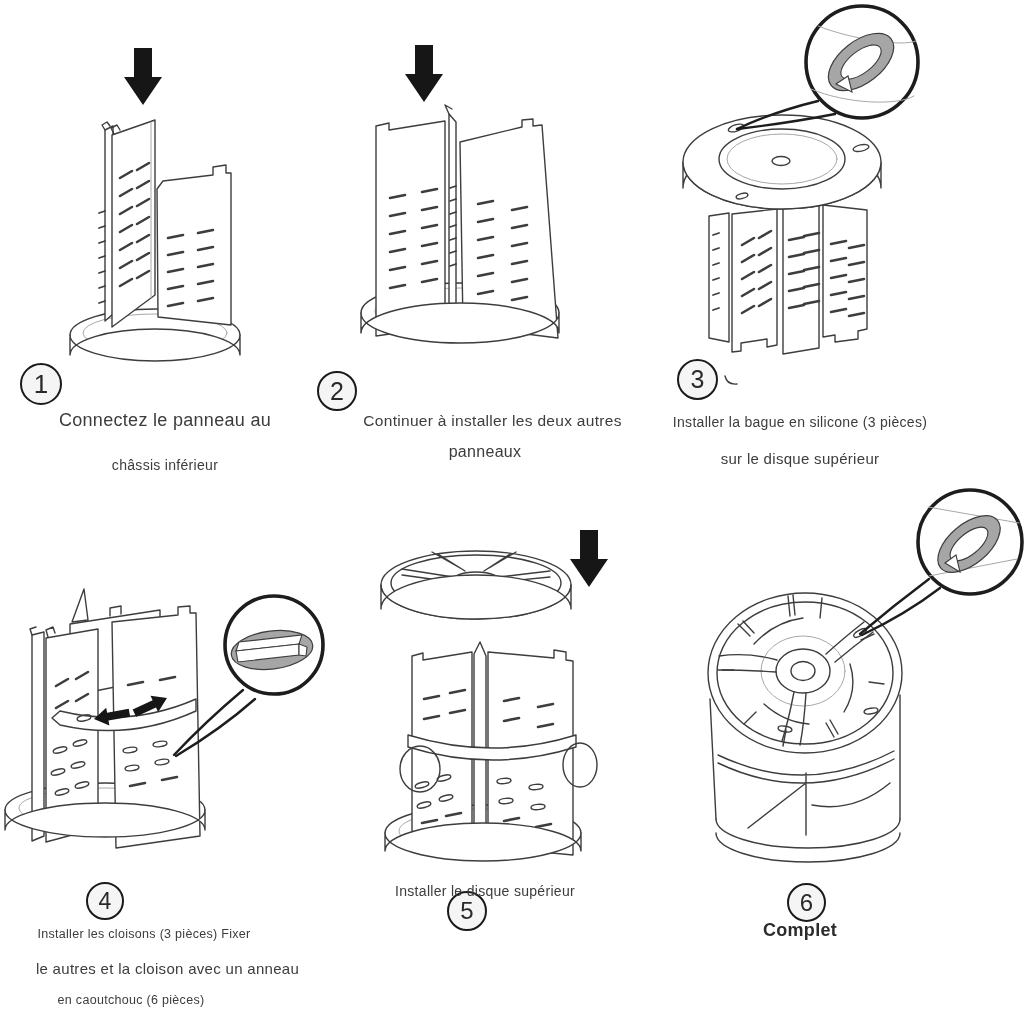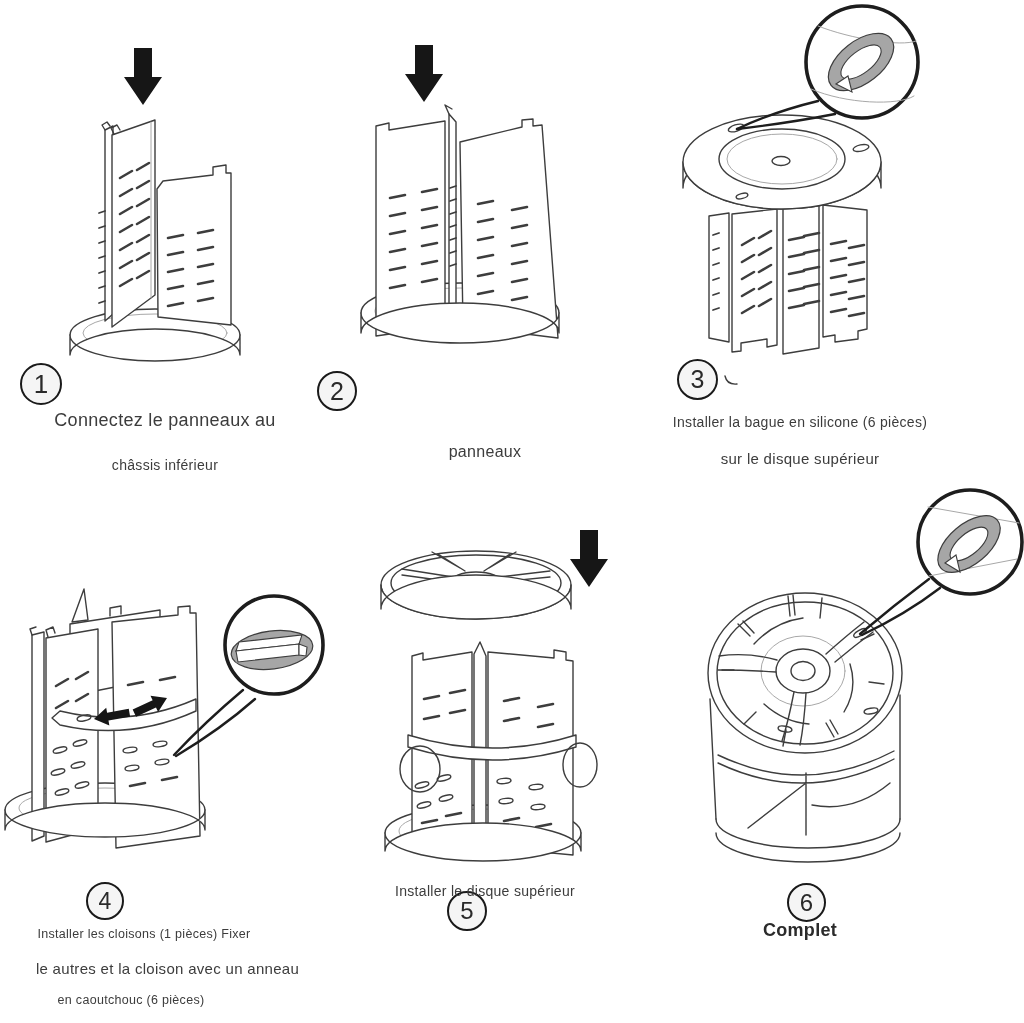--- a/index.html
+++ b/index.html
@@ -368,29 +368,30 @@
 
   
   <div class="badge" style="left:20px;top:363px;width:38px;height:38px;font-size:26px">1</div>
   <div class="badge" style="left:317px;top:371px;width:36px;height:36px;font-size:25px">2</div>
   <div class="badge" style="left:677px;top:359px;width:37px;height:37px;font-size:25px">3</div>
   <div class="badge" style="left:86px;top:882px;width:34px;height:34px;font-size:23px">4</div>
   <div class="badge" style="left:447px;top:891px;width:36px;height:36px;font-size:24px">5</div>
   <div class="badge" style="left:787px;top:883px;width:35px;height:35px;font-size:24px">6</div>
 
   
-  <div class="cap" style="left:25px;top:410px;width:280px;font-size:18px">Connectez le panneaux au</div>
+  <div class="cap" style="left:25px;top:410px;width:280px;font-size:18px">Connectez le panneau au</div>
   <div class="cap" style="left:25px;top:457px;width:280px;font-size:14px">châssis inférieur</div>
 
+  <div class="cap" style="left:335px;top:412px;width:315px;font-size:15.5px">Continuer à installer les deux autres</div>
   <div class="cap" style="left:330px;top:443px;width:310px;font-size:16px">panneaux</div>
 
-  <div class="cap" style="left:655px;top:414px;width:290px;font-size:14px">Installer la bague en silicone (6 pièces)</div>
+  <div class="cap" style="left:655px;top:414px;width:290px;font-size:14px">Installer la bague en silicone (3 pièces)</div>
   <div class="cap" style="left:655px;top:450px;width:290px;font-size:15px">sur le disque supérieur</div>
 
-  <div class="cap" style="left:8px;top:927px;width:272px;font-size:12.5px">Installer les cloisons (1 pièces) Fixer</div>
+  <div class="cap" style="left:8px;top:927px;width:272px;font-size:12.5px">Installer les cloisons (3 pièces) Fixer</div>
   <div class="cap" style="left:0;top:960px;width:335px;font-size:15px">le autres et la cloison avec un anneau</div>
   <div class="cap" style="left:0;top:993px;width:262px;font-size:12.5px">en caoutchouc (6 pièces)</div>
 
   <div class="cap" style="left:365px;top:883px;width:240px;font-size:14px">Installer le disque supérieur</div>
 
   <div class="cap" style="left:700px;top:920px;width:200px;font-size:18px;font-weight:700;color:#2b2b2b">Complet</div>
 
 </div>
 
 </body></html>

